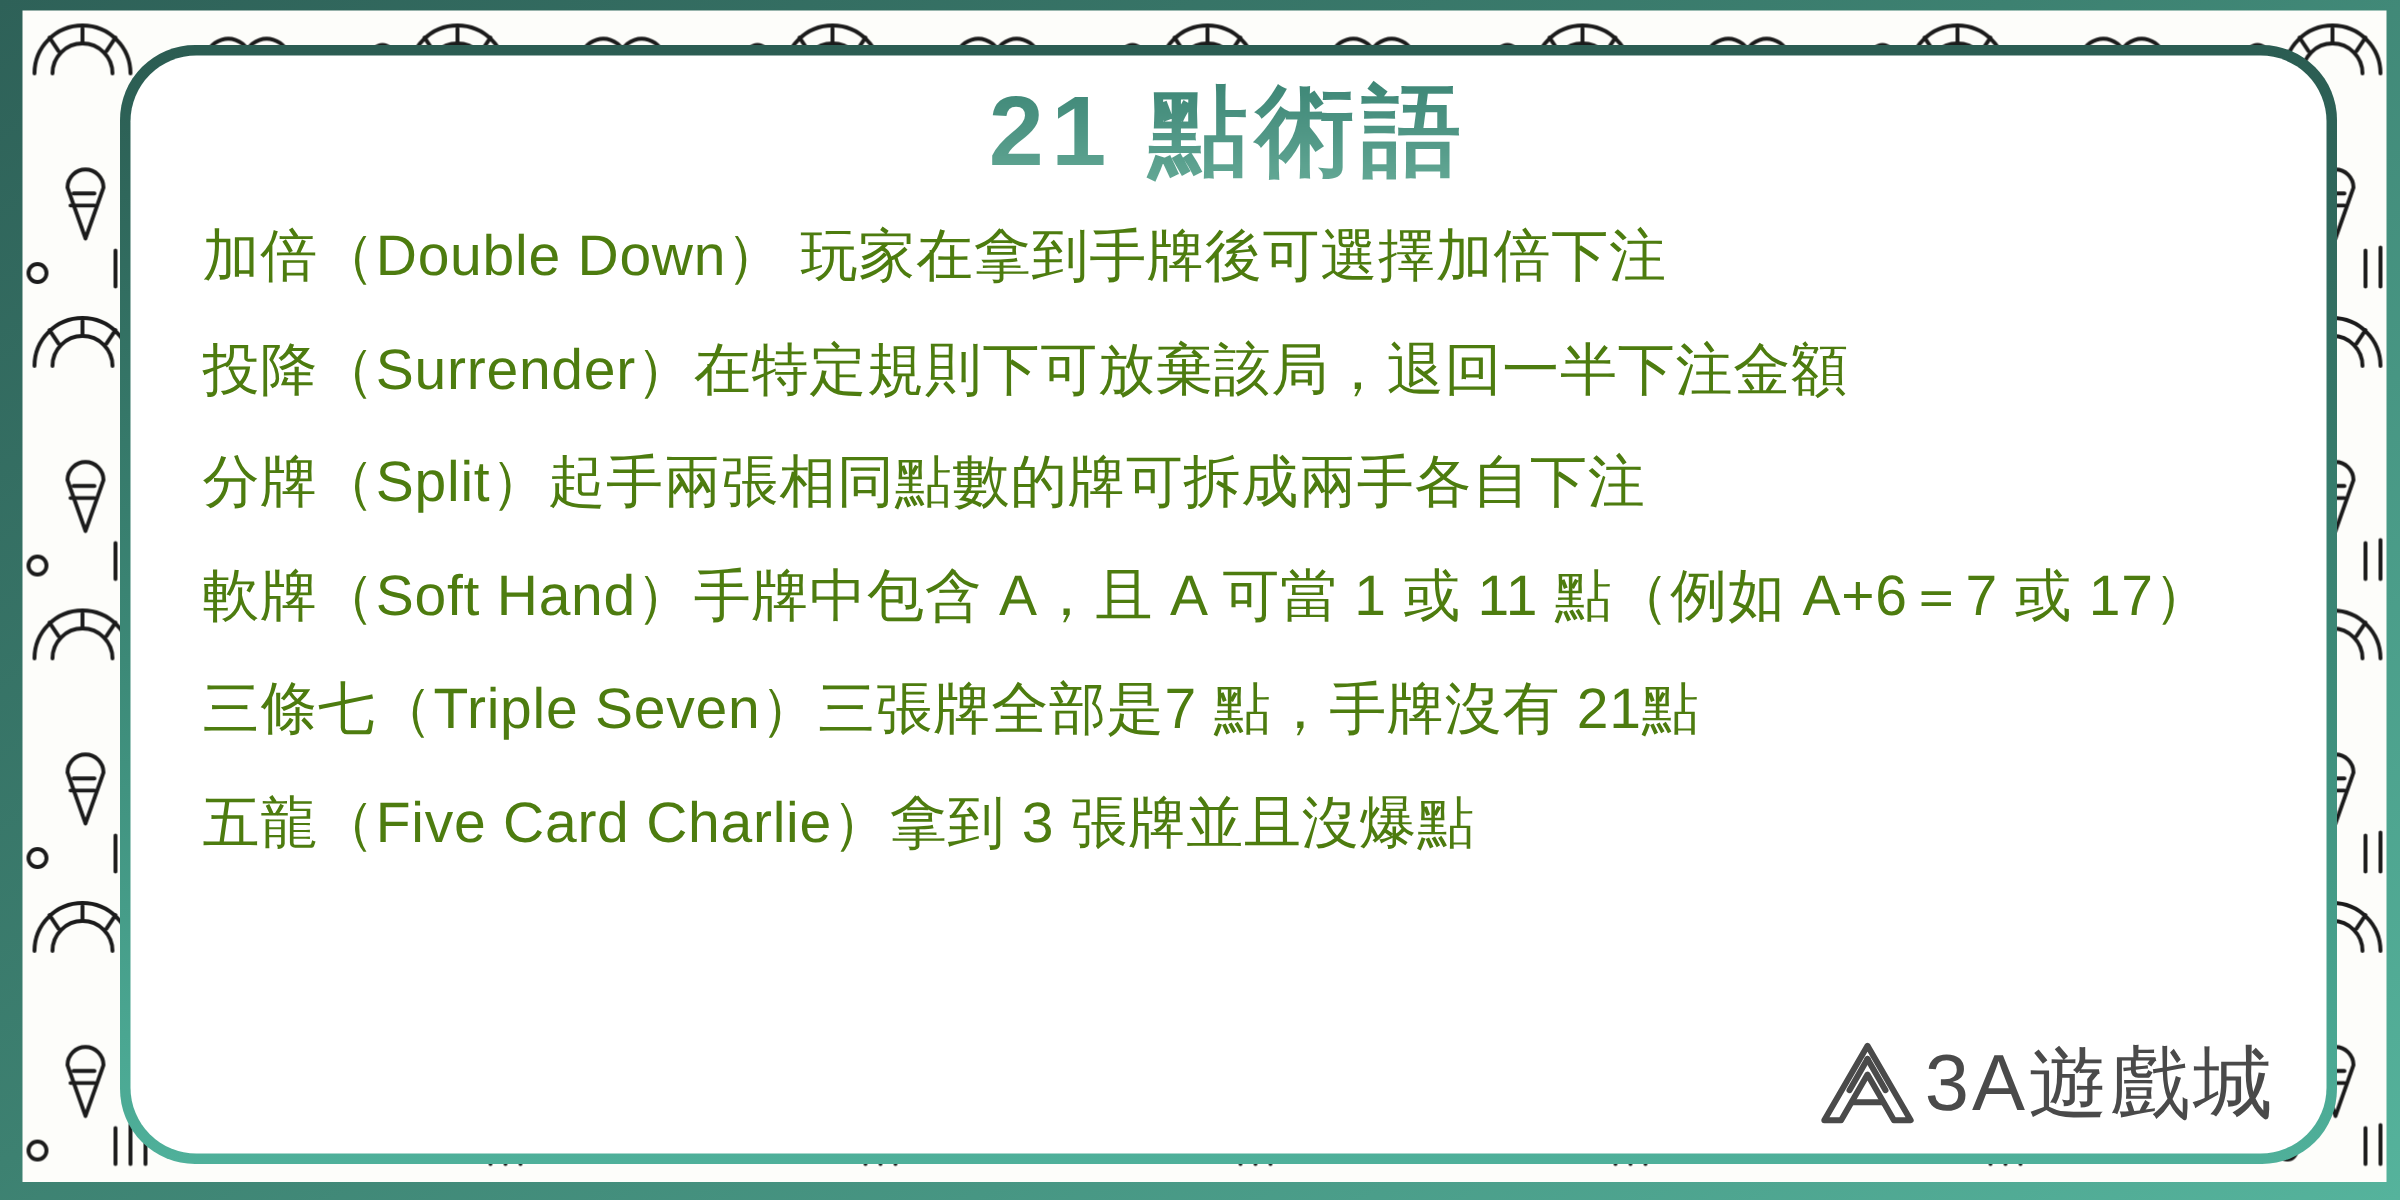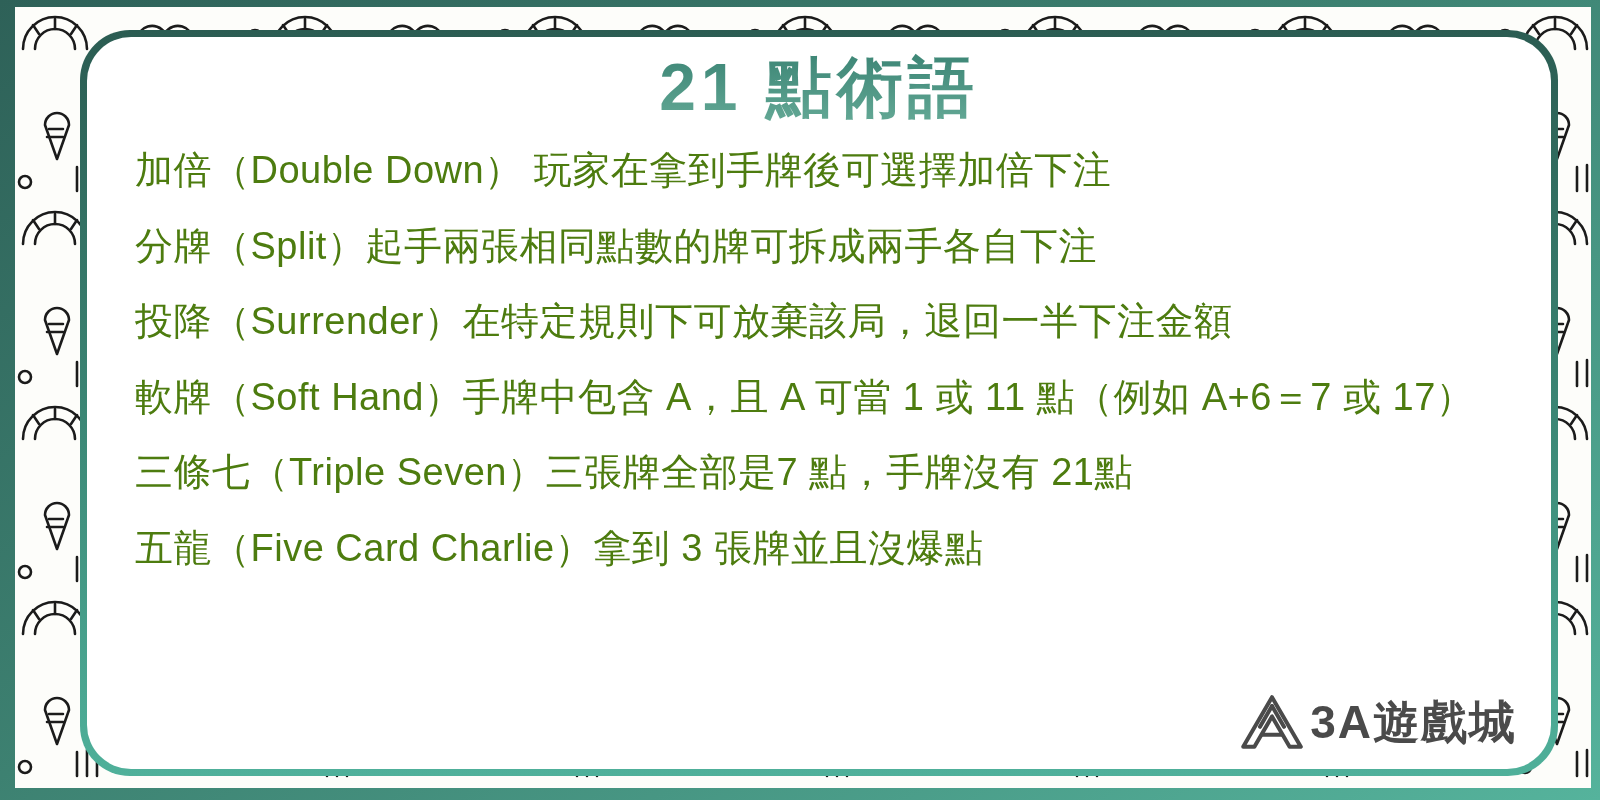--- a/index.html
+++ b/index.html
@@ -77,22 +77,22 @@
   }
   .logo {
     position: absolute;
     right: 34px;
     bottom: 18px;
     display: flex;
     align-items: center;
     gap: 6px;
   }
   .logo-text {
-    font-size: 46px;
-    font-weight: 700;
+    font-size: 53px;
+    font-weight: 400;
     color: #4a4a4a;
     letter-spacing: 2px;
     line-height: 1;
   }
 </style>
 </head>
 <body>
 
 <div class="frame">
 
@@ -135,22 +135,22 @@
     </svg>
   </div>
 
   <div class="card-outer">
     <div class="card-inner">
 
       <h1 class="title">21 點術語</h1>
 
       <div class="terms">
         <div class="term-line">加倍（Double Down） 玩家在拿到手牌後可選擇加倍下注</div>
+        <div class="term-line">投降（Surrender）在特定規則下可放棄該局，退回一半下注金額</div>
         <div class="term-line">分牌（Split）起手兩張相同點數的牌可拆成兩手各自下注</div>
-        <div class="term-line">投降（Surrender）在特定規則下可放棄該局，退回一半下注金額</div>
         <div class="term-line">軟牌（Soft Hand）手牌中包含 A，且 A 可當 1 或 11 點（例如 A+6＝7 或 17）</div>
         <div class="term-line">三條七（Triple Seven）三張牌全部是7 點，手牌沒有 21點</div>
         <div class="term-line">五龍（Five Card Charlie）拿到 3 張牌並且沒爆點</div>
       </div>
 
       <div class="logo">
         <svg width="64" height="58" viewBox="0 0 80 72">
           <g fill="none" stroke="#4a4a4a" stroke-width="5" stroke-linejoin="round" stroke-linecap="round">
             <path d="M40,5 L76,67 L62,67 L40,29 L18,67 L4,67 Z"></path>
             <path d="M40,16 L55,42"></path>

